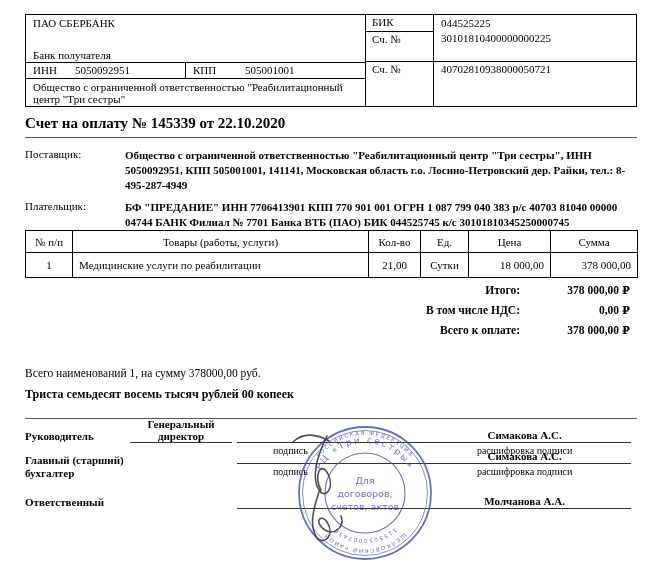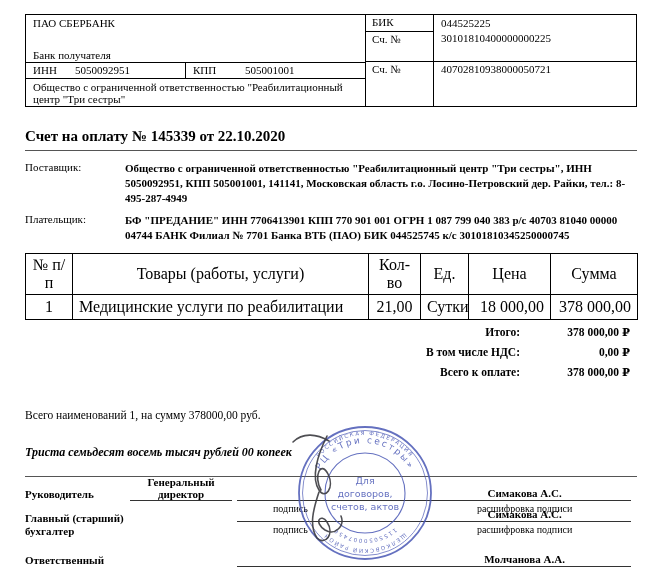--- a/index.html
+++ b/index.html
@@ -25,51 +25,51 @@
   .bt-r-top { display:flex; height:47px; border-bottom:1px solid #000; }
   .bt-r-labels { width:68px; border-right:1px solid #000; display:flex; flex-direction:column; }
   .bik-cell { height:17px; border-bottom:1px solid #000; padding:1px 6px; }
   .sch-cell { height:17px; padding:1px 6px; }
   .bt-r-values { flex:1; padding:1px 7px; line-height:15px; }
   .bt-r-bottom { display:flex; flex:1; }
   .acc-label { width:68px; border-right:1px solid #000; padding:1px 6px; }
   .acc-value { flex:1; padding:1px 7px; }
 
   
-  .doc-title { margin-top:21px; font-size:15px; font-weight:bold; }
+  .doc-title { margin-top:8px; font-size:15px; font-weight:bold; }
   .title-rule { border:none; border-top:1px solid #555; margin-top:5px; width:612px; }
   .sign-rule  { border:none; border-top:1px solid #555; margin-top:16px; width:612px; }
 
   
   .parties { margin-top:10px; width:612px; }
   .party { display:flex; margin-top:7px; }
   .party:first-child { margin-top:0; }
   .party-label { width:100px; flex:none; }
   .party-value { flex:1; font-weight:bold; line-height:15px; }
 
   
-  .items { width:612px; border-collapse:collapse; margin-top:10px; table-layout:fixed; font-size:16px; }
+  .items { width:612px; border-collapse:collapse; table-layout:fixed; font-size:11px; }
   .items th, .items td { border:1px solid #000; padding:2px 6px; }
   .items th { font-weight:normal; height:22px; text-align:center; }
   .items td { height:25px; }
   .c-num  { text-align:center; }
   .c-name { text-align:left; }
   .c-qty  { text-align:center; }
   .c-unit { text-align:center; }
   .c-price{ text-align:right; }
   .c-sum  { text-align:right; }
 
   
   .totals { width:612px; margin-top:5px; }
   .total-row { display:flex; justify-content:flex-end; align-items:baseline; height:20px; font-weight:bold; font-size:11.5px; }
   .total-value { width:110px; text-align:right; margin-right:7px; }
 
   
   .summary-count { margin-top:24px; font-size:11.5px; }
-  .summary-words { margin-top:24px; font-size:12px; font-weight:bold;font-style:italic; }
+  .summary-words { margin-top:8px; font-size:12px; font-weight:bold; }
 
   
   .signatures { width:612px; }
   .sig-row { display:flex; align-items:flex-end; position:relative; height:20px; }
   .sig-row.r1 { margin-top:4px; }
   .sig-row.r2 { margin-top:1px; }
   .sig-row.r3 { margin-top:25px; }
   .sig-role { width:105px; flex:none; font-weight:bold; line-height:13px; }
   .sig-row.r2 .sig-role { margin-bottom:-16px; }
   .sig-pos { width:102px; flex:none; text-align:center; font-weight:bold; margin-right:5px; }

